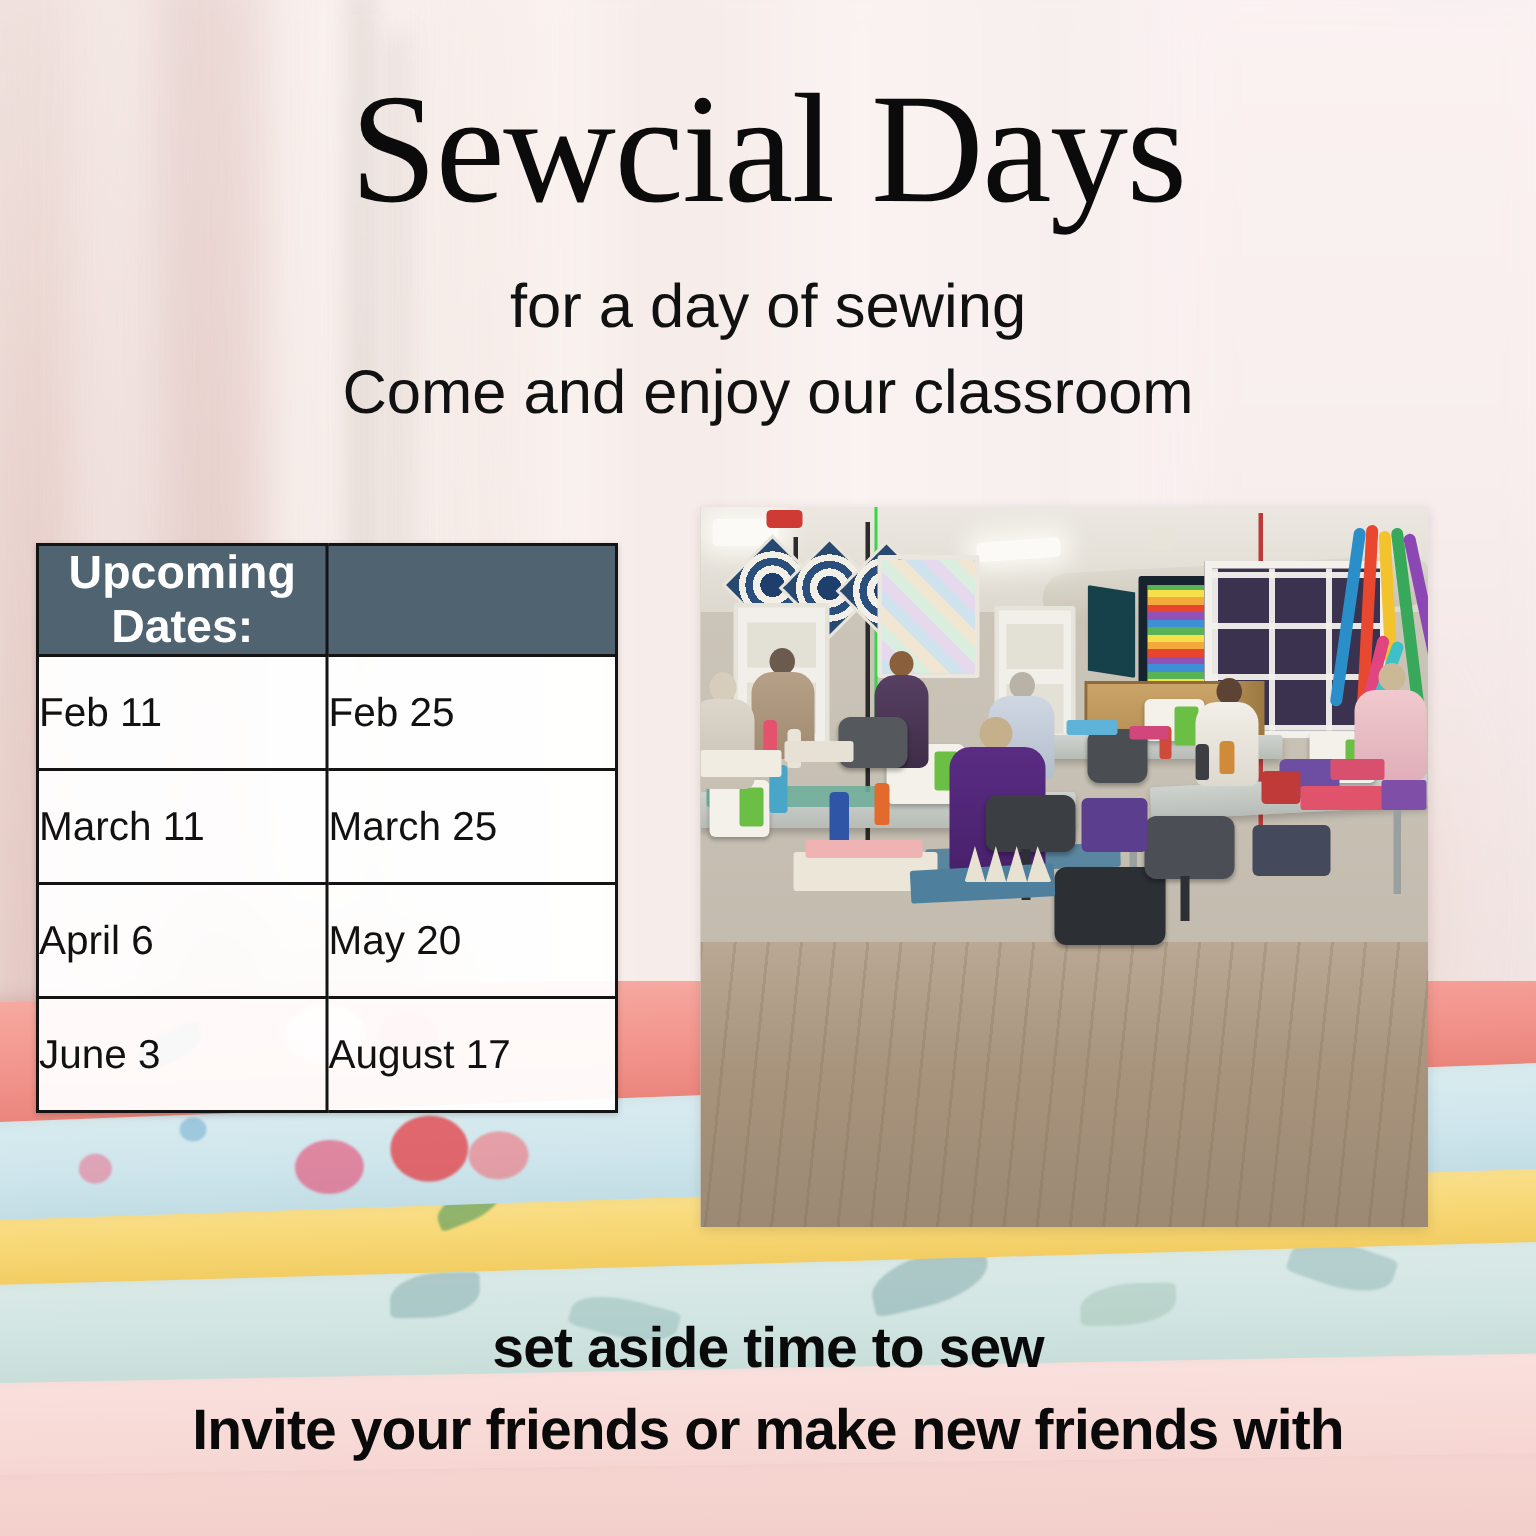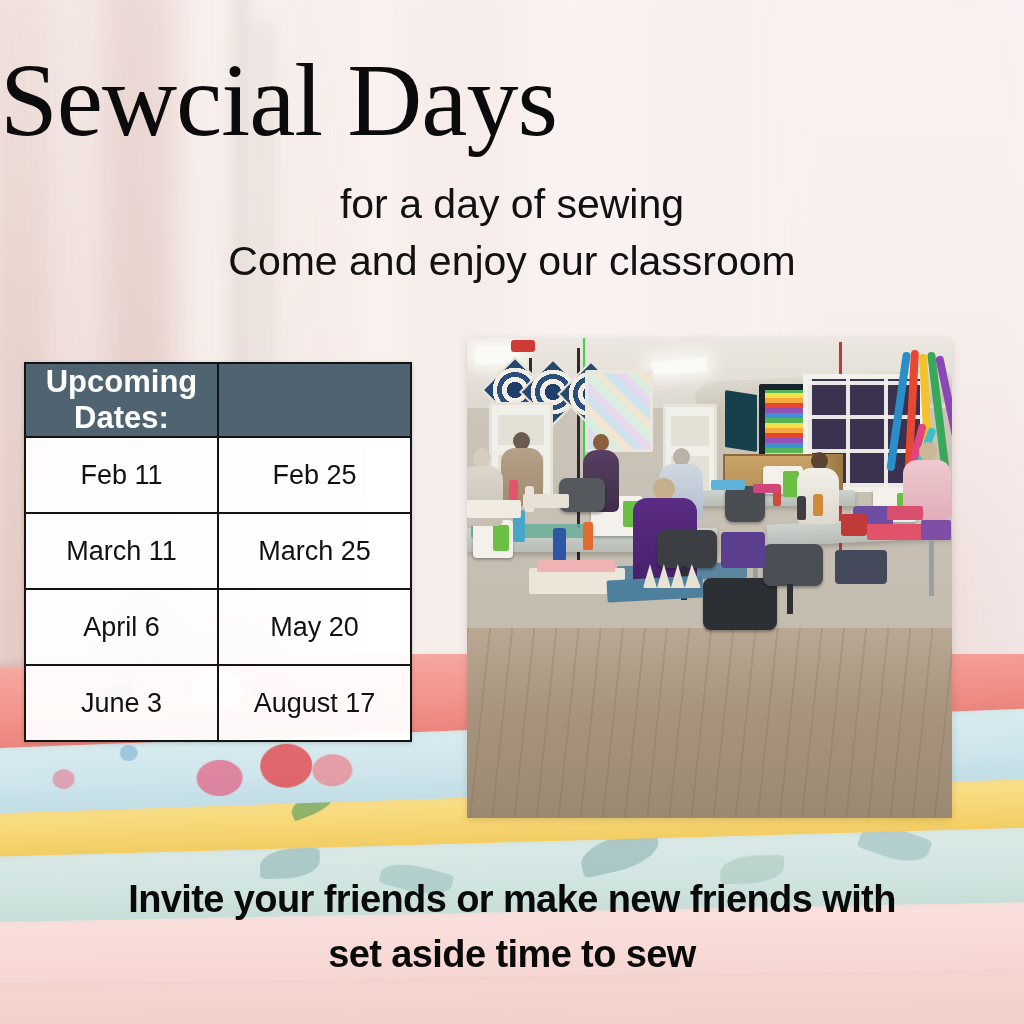--- a/index.html
+++ b/index.html
@@ -222,21 +222,21 @@
   .p-item { position:absolute; border-radius:2px; }
   .p-bottle { position:absolute; border-radius:3px 3px 2px 2px; }
   
   .p-cord { position:absolute; width:2px; background:#3bd44a; }
   .p-pole { position:absolute; width:3px; background:#2b2b2b; }
 
   
   .title {
     position: absolute;
     left: 0; top: 48px; width: 1024px;
-    text-align: left;
+    text-align: center;
     font-family: "Liberation Serif", serif;
     font-size: 104px;
     line-height: 1.0;
     font-weight: 400;
     color: #0b0b0b;
     letter-spacing: -1px;
   }
   .subtitle {
     position: absolute;
     left: 0; top: 176px; width: 1024px;
@@ -270,21 +270,21 @@
     padding: 0;
   }
   .dates-table td {
     background: rgba(255,255,255,0.94);
     color: #111111;
     font-family: "Liberation Sans", sans-serif;
     font-size: 27px;
     font-weight: 400;
     height: 74px;
     border: 2px solid #141414;
-    text-align: center;
+    text-align: left;
     padding: 0;
     width: 50%;
   }
 
   
   .footer-text {
     position: absolute;
     left: 0; top: 872px; width: 1024px;
     text-align: center;
     font-family: "Liberation Sans", sans-serif;
@@ -520,17 +520,17 @@
         <td>May 20</td>
       </tr>
       <tr>
         <td>June 3</td>
         <td>August 17</td>
       </tr>
     </tbody>
   </table>
 
   <div class="footer-text">
+    <div>set aside time to sew</div>
     <div>Invite your friends or make new friends with</div>
-    <div>set aside time to sew</div>
   </div>
 
 </div>
 
 </body></html>

